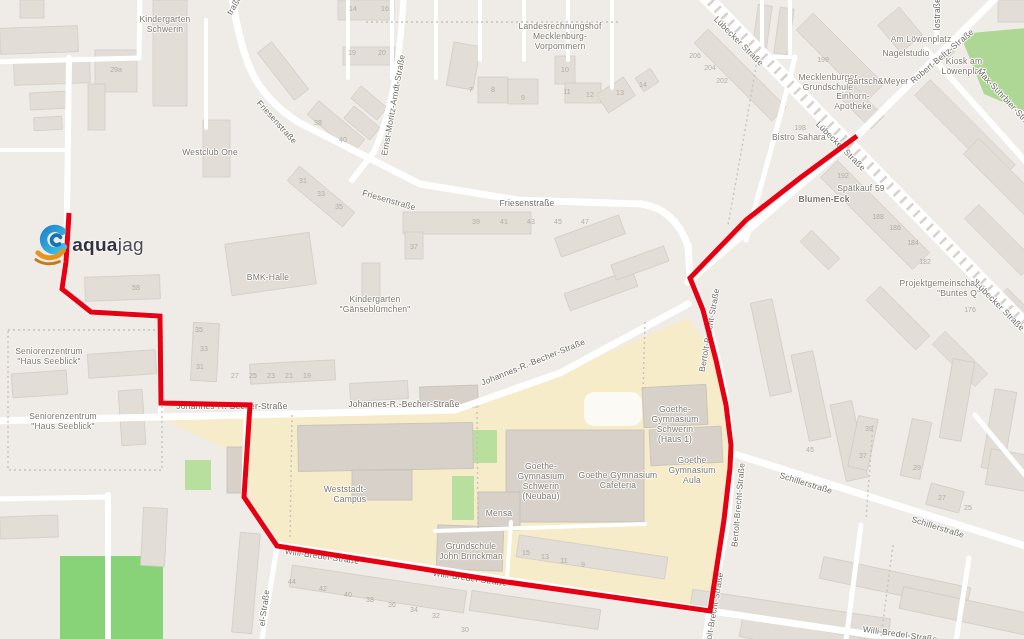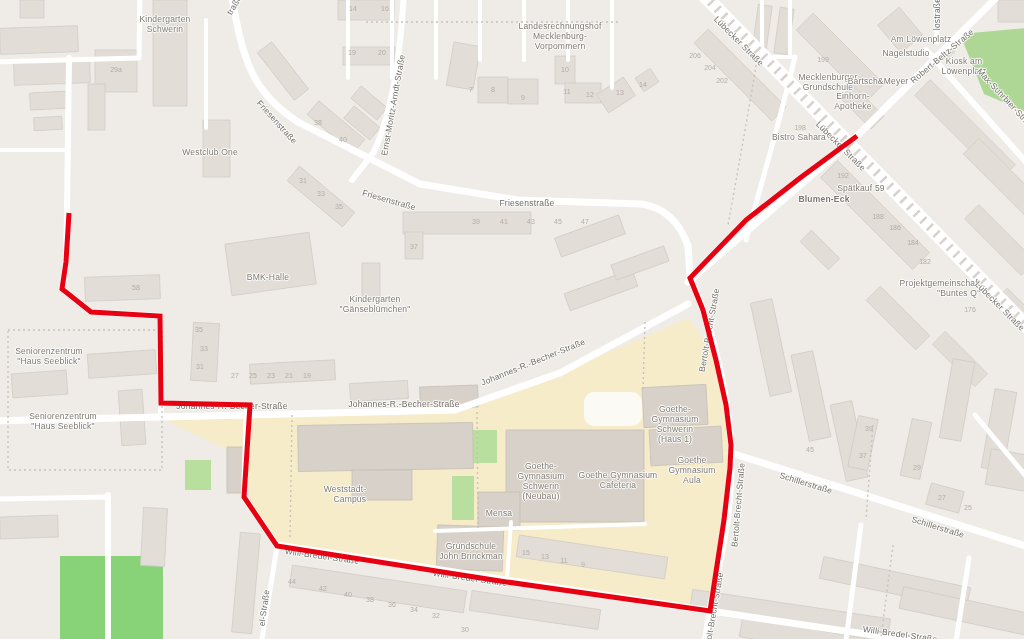--- a/index.html
+++ b/index.html
@@ -286,13 +286,28 @@
       <div class="lbl num" style="left: 968px; top: 508px; transform: translate(-50%, -50%);">25</div>
       <div class="lbl num" style="left: 199px; top: 330px; transform: translate(-50%, -50%);">35</div>
       <div class="lbl num" style="left: 204px; top: 349px; transform: translate(-50%, -50%);">33</div>
       <div class="lbl num" style="left: 200px; top: 367px; transform: translate(-50%, -50%);">31</div>
       <div class="lbl num" style="left: 136px; top: 288px; transform: translate(-50%, -50%);">58</div>
     </div>
   <svg id="routeLayer" width="1024" height="639" viewBox="0 0 1024 639" style="pointer-events:none;">
       <polyline points="69,213 66,262 62,289 91,312 160,316 161,403 250,405 244,497 277,546 500,581 710,611 716,572 724,520 730,468 731,445 726,405 716,360 703,310 690,278 746,220 800,178 857,136" fill="none" stroke="#e70011" stroke-width="5" stroke-linecap="butt" stroke-linejoin="miter"></polyline>
     </svg>
 
+  <div id="marker">
+    <svg width="36" height="46" viewBox="0 0 36 46">
+      <defs>
+        <linearGradient id="bg" x1="0" y1="0" x2="1" y2="1">
+          <stop offset="0" stop-color="#1f86c9"></stop>
+            <stop offset="1" stop-color="#3fc3ea"></stop>
+        </linearGradient>
+      </defs>
+      <path d="M29,9 A11.5,11.5 0 1 0 30,25" fill="none" stroke="url(#bg)" stroke-width="7.5" stroke-linecap="round"></path>
+      <path d="M27,15 A5,5 0 1 0 26,22" fill="none" stroke="#1273b5" stroke-width="4" stroke-linecap="round"></path>
+      <path d="M4,31 C11,38 23,38 30,29" fill="none" stroke="#e5941f" stroke-width="5" stroke-linecap="round"></path>
+      <path d="M2,38 C10,43 19,43 26,40" fill="none" stroke="#c77a18" stroke-width="3" stroke-linecap="round"></path>
+    </svg>
+    <span class="word"><span class="aqua">aqua</span><span class="jag">jag</span></span>
+  </div>
 </div>
 
 </body></html>

